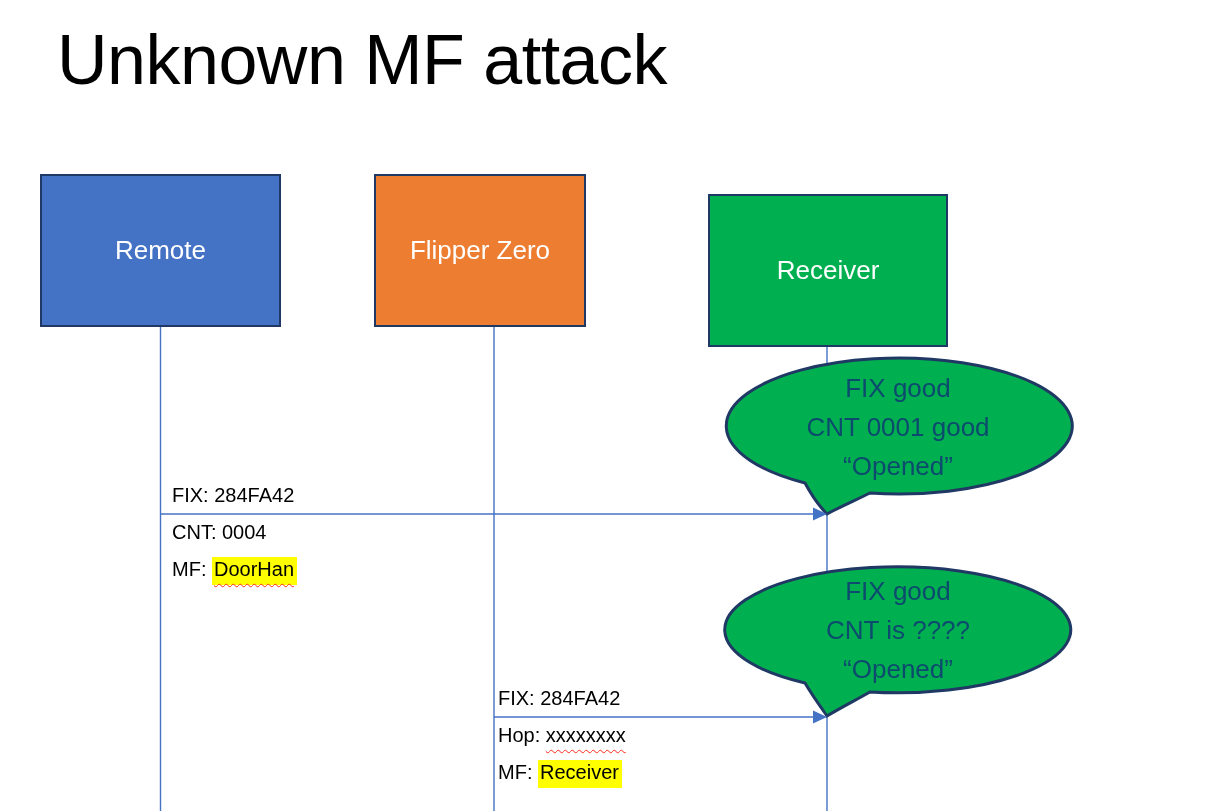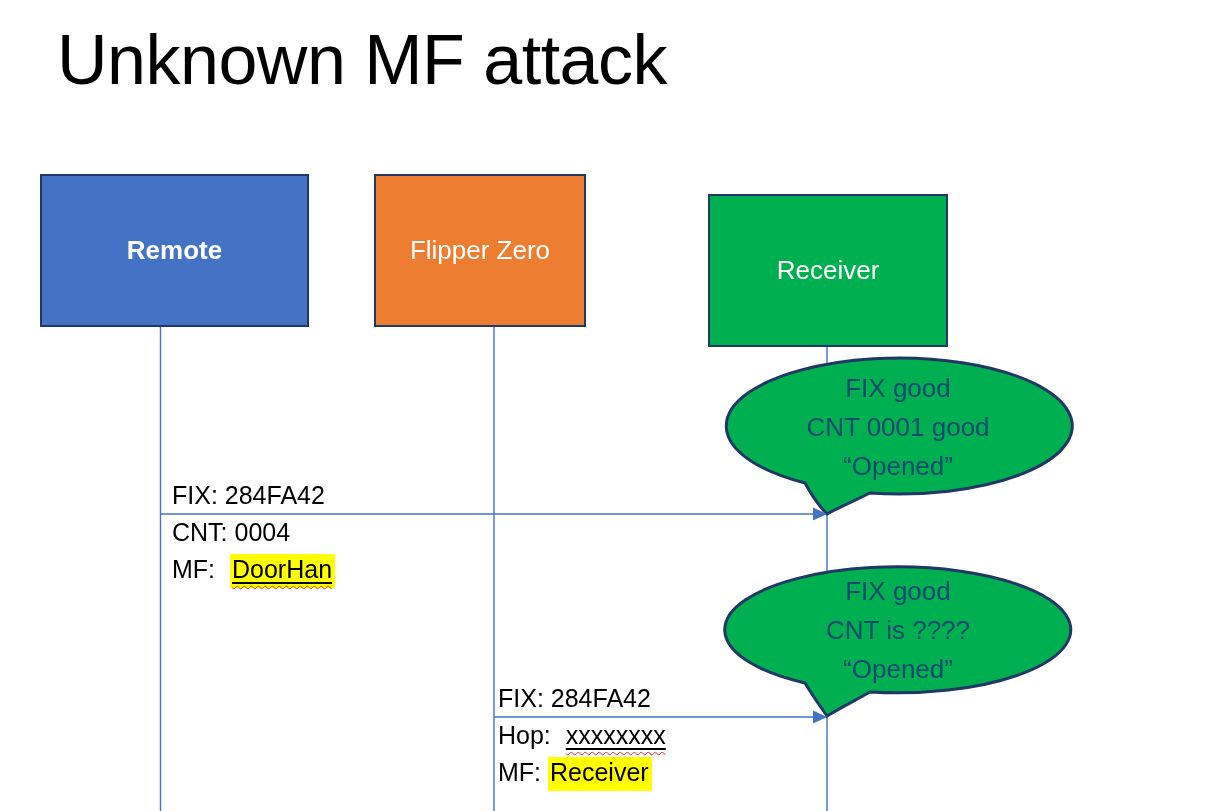--- a/index.html
+++ b/index.html
@@ -13,34 +13,34 @@
     position:absolute; left:57px; top:20px;
     font-size:70px; font-weight:300; letter-spacing:-0.5px;
     color:#000000; white-space:nowrap;
   }
 
   .actor {
     position:absolute; top:174px; height:153px; box-sizing:border-box;
     border:2.5px solid #1F3864; display:flex; align-items:center; justify-content:center;
     color:#ffffff; font-size:26px;
   }
-  .actor-remote   { left:40px;  width:269px; background:#4472C4;font-weight:bold; }
+  .actor-remote   { left:40px;  width:241px; background:#4472C4; }
   .actor-flipper  { left:374px; width:212px; background:#ED7D31; }
   .actor-receiver { left:708px; width:240px; background:#00B050;margin-top:20px; }
 
   .lifeline, .conn { stroke:#4472C4; stroke-width:1.4; }
   .bubble { stroke:#1F3864; stroke-width:3; }
   .ah { stroke:none; }
 
-  .msg { position:absolute; font-size:25px; line-height:37px; color:#000000; white-space:nowrap; }
+  .msg { position:absolute; font-size:20px; line-height:37px; color:#000000; white-space:nowrap; }
   .msg1 { left:172px; top:477px; }
   .msg2 { left:498px; top:680px; }
 
   .hl { background:#FFFF00; padding:1px 3px 5px 2px; }
-  .u  { text-decoration:underline; text-decoration-thickness:1.5px; text-underline-offset:4px;margin-left:8px; }
+  .u  { text-decoration-thickness:1.5px; text-underline-offset:4px; }
   .sq { text-decoration:underline wavy #FF2B1A; text-decoration-thickness:1.2px; text-underline-offset:7px; }
 
   .bubble-text {
     position:absolute; left:725px; width:346px; text-align:center;
     color:#0c4a6e; font-size:26px; line-height:39px;
   }
   .bubble-text-1 { top:369px; }
   .bubble-text-2 { top:572px; }
 </style>
 </head>

